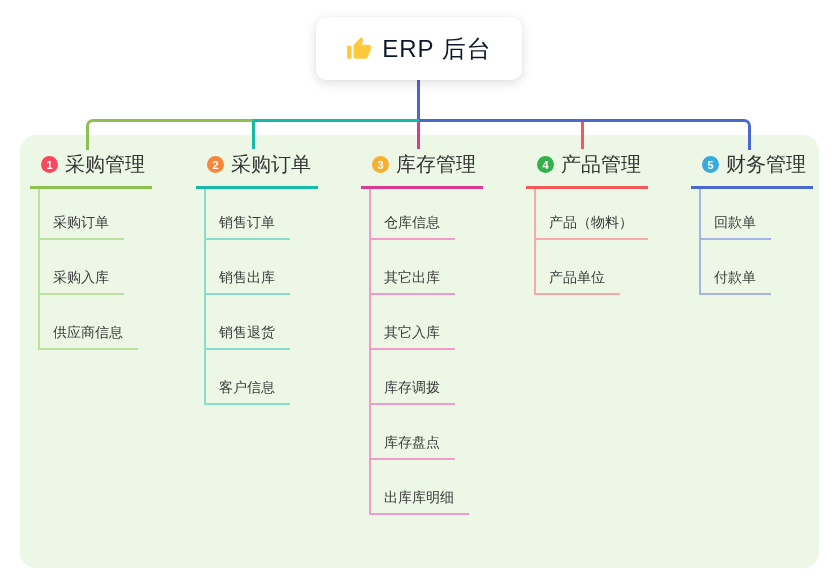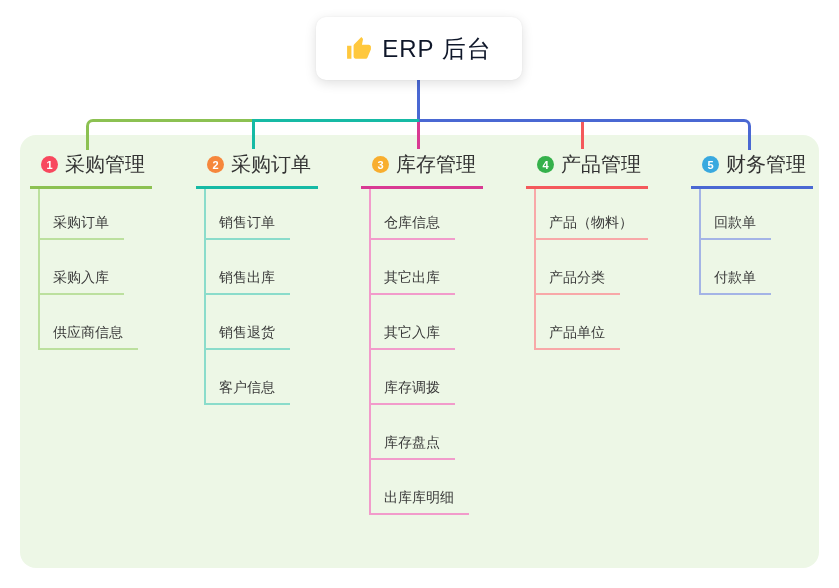--- a/index.html
+++ b/index.html
@@ -167,21 +167,20 @@
       </ul>
   </div>
 
   <div class="branch" style="left: 526px; --line: #F4595C; --light: #F8A8A8;">
     <div class="branch-header">
       <span class="badge" style="background: rgb(53, 177, 75);">4</span>
       <span class="branch-label">产品管理</span>
     </div>
     <ul class="items">
         <li>产品（物料）</li>
-        <li>产品分类</li>
         <li>产品单位</li>
       </ul>
   </div>
 
   <div class="branch" style="left: 691px; --line: #4A68D3; --light: #A4B4E6;">
     <div class="branch-header">
       <span class="badge" style="background: rgb(57, 169, 223);">5</span>
       <span class="branch-label">财务管理</span>
     </div>
     <ul class="items">

